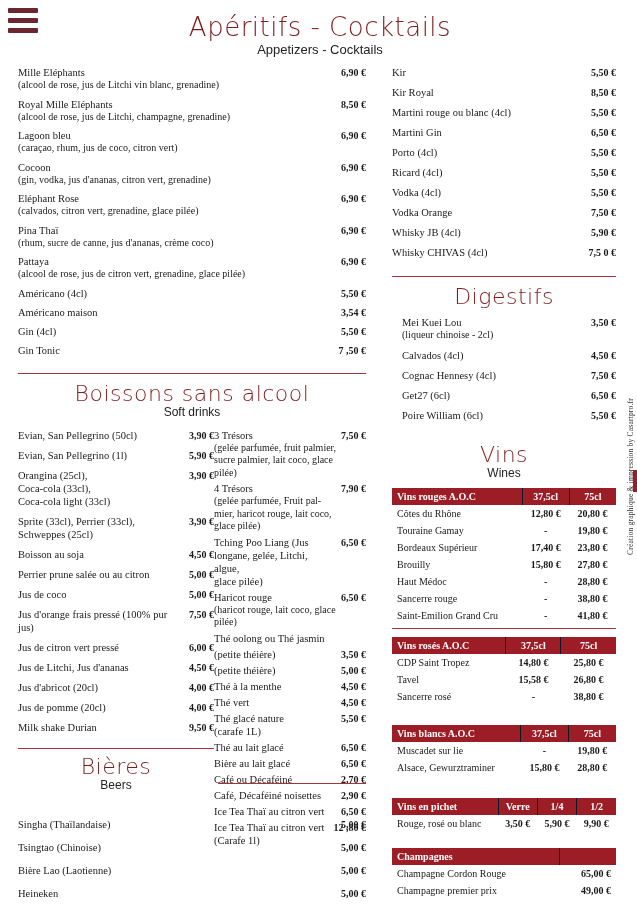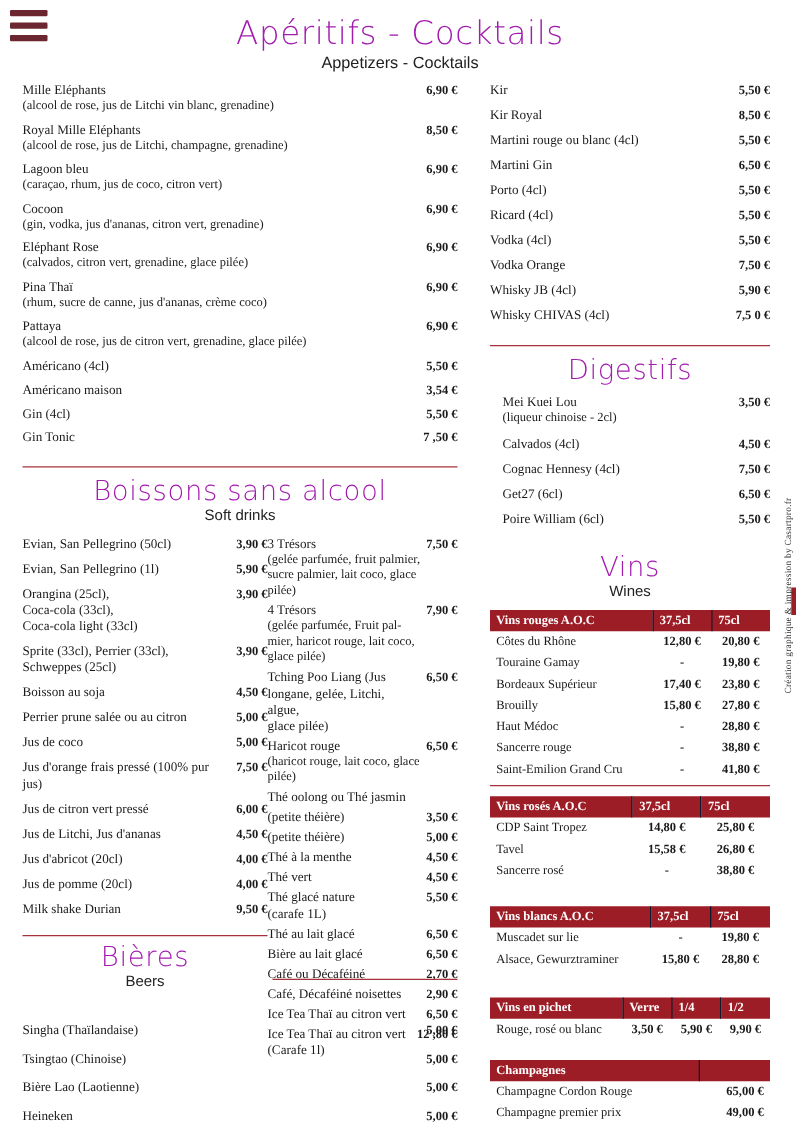--- a/index.html
+++ b/index.html
@@ -17,21 +17,21 @@
   .hamburger i {
     display: block; height: 5px; background: #6b2630;
     margin-bottom: 5px; border-radius: 1px;
   }
 
   
   .sec-title {
     text-align: center;
     font-family: "DejaVu Sans", sans-serif;
     font-weight: 300;
-    color: #a21caf;
+    color: #7f1d1d;
     letter-spacing: .5px;
     line-height: 1.05;
   }
   .sec-sub {
     text-align: center;
     font-family: Liberation Sans, sans-serif;
     font-weight: 300;
     color: #222;
     line-height: 1.2;
   }
@@ -62,21 +62,21 @@
   .colB { position: absolute; left: 392px; top: 66px; width: 224px; }
 
   
   table.wt { width: 100%; border-collapse: collapse; }
   table.wt thead th {
     background: #9d1d26; color: #fff;
     font-size: 10px; font-weight: bold;
     padding: 3px 5px; text-align: left;
     border-right: 1px solid #0f172a;
   }
-  table.wt thead th.c { text-align: left; }
+  table.wt thead th.c { text-align: center; }
   table.wt thead th:last-child { border-right: none; }
   table.wt tbody td {
     font-size: 10px; padding: 2.5px 5px; line-height: 12px;
   }
   table.wt tbody td.c { text-align: center; font-weight: bold; white-space: nowrap; }
   table.wt tbody td.r { text-align: right; font-weight: bold; white-space: nowrap; }
 
   
   .credit {
     position: absolute; right: 2px; top: 398px;

